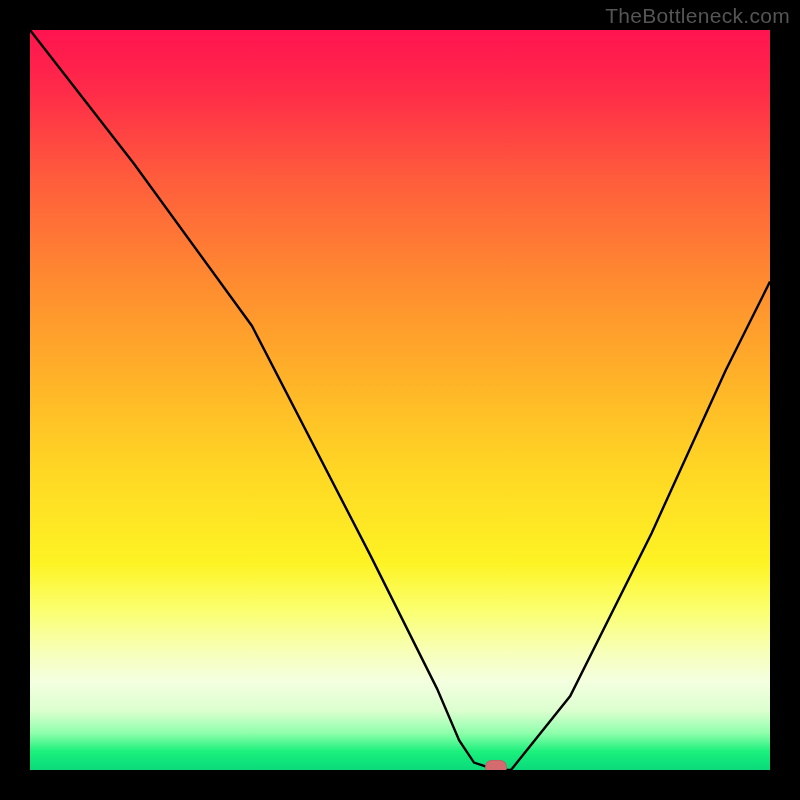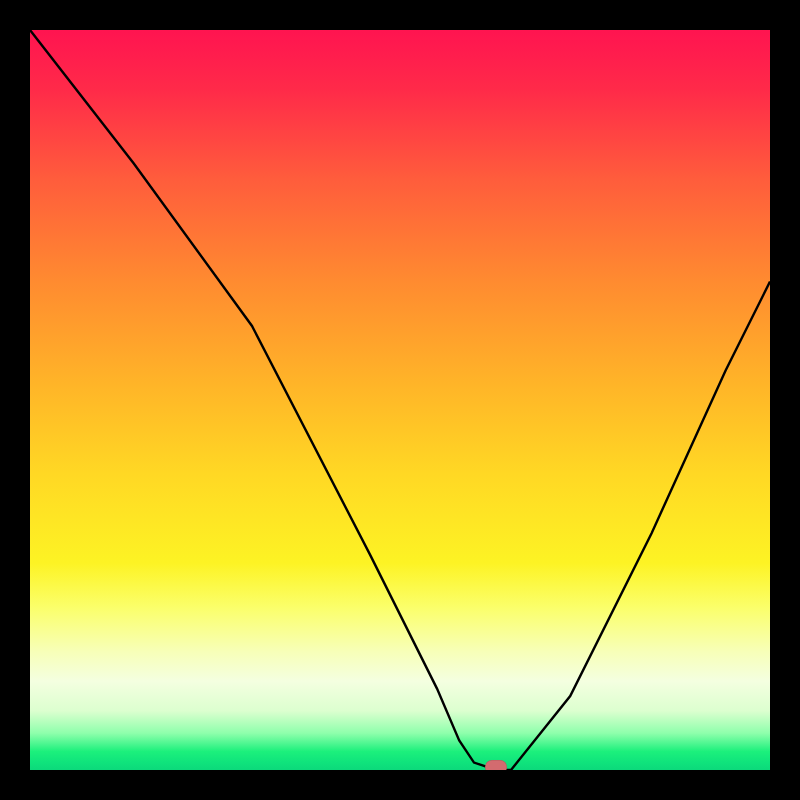--- a/index.html
+++ b/index.html
@@ -76,20 +76,21 @@
     background: #d36b6f;
     border-radius: 8px;
     z-index: 15;
     box-shadow: 0 0 0 0.5px rgba(0,0,0,0.15) inset;
   }
 </style>
 </head>
 <body>
 
 <div class="frame">
+  <div class="watermark">TheBottleneck.com</div>
 
   <div class="plot">
     <div class="gradient-main"></div>
 
     <svg class="curve-svg" viewBox="0 0 740 740" preserveAspectRatio="none">
       <path id="curve-path" class="curve-path" d="M0.00 0.00 L103.60 133.20 L222.00 296.00 L340.40 525.40 L407.00 658.60 L429.20 710.40 L444.00 732.60 L466.20 740.00 L481.00 740.00 L540.20 666.00 L621.60 503.20 L695.60 340.40 L740.00 251.60"></path>
     </svg>
 
     <div id="marker" class="marker" style="left: 455.2px; top: 730px; background: rgb(211, 107, 111);"></div>
   </div>

